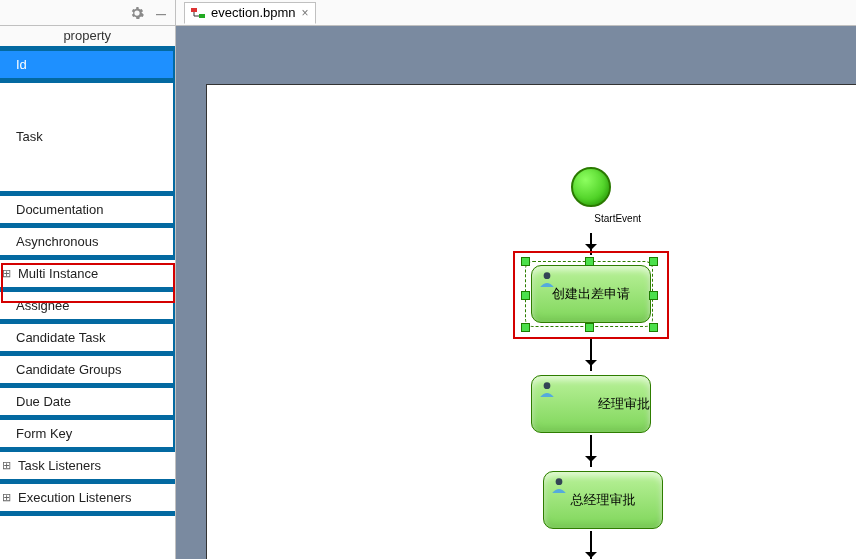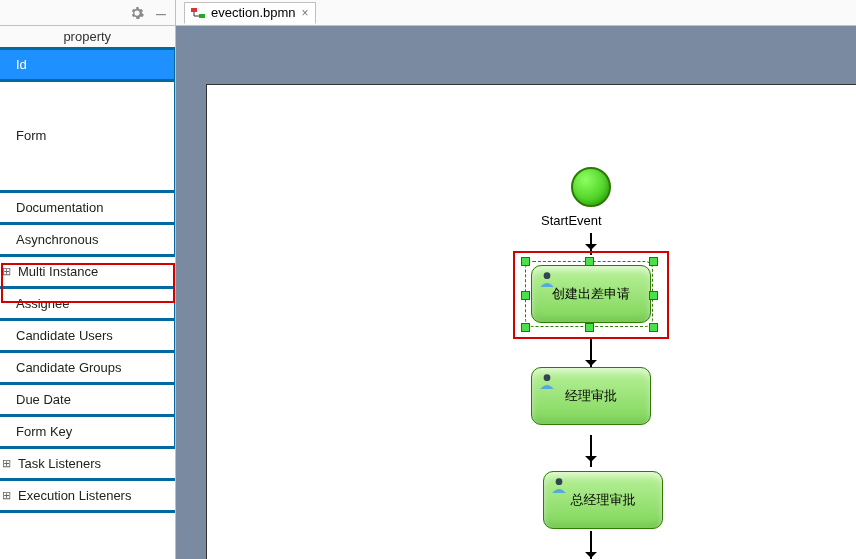--- a/index.html
+++ b/index.html
@@ -8,21 +8,21 @@
     
     .props-panel { width: 360px; height: 100%; display: flex; flex-direction: column; border-right: 1px solid #c0c0c0; }
     .props-toolbar { height: 26px; display: flex; justify-content: flex-end; align-items: center; gap: 8px; padding: 0 6px; border-bottom: 1px solid #c0c0c0; background: #fafafa; }
     .props-toolbar .icn { width: 16px; height: 16px; display: inline-flex; align-items: center; justify-content: center; color: #8a8a8a; cursor: pointer; }
 
     table.props { width: 100%; border-collapse: collapse; table-layout: fixed; }
     table.props th { height: 22px; border: 1px solid #c0c0c0; border-top: 0; background: #fafafa; font-weight: 400; text-align: center; color: #333; }
     table.props th:first-child { width: 175px; border-left: 0; }
     table.props th:last-child { border-right: 0; }
 
-    table.props td { border: 3px solid #0369a1; height: 32px; padding: 0 4px 0 16px; vertical-align: middle; color: #222; margin-left: 24px; }
+    table.props td { border: 5px solid #0369a1; height: 32px; padding: 0 4px 0 16px; vertical-align: middle; color: #222; margin-left: 24px; }
     table.props td:first-child { border-left: 0; }
     table.props td:last-child { border-right: 0; padding-left: 18px; }
     tr.sel td { background: #1e90ff; color: #fff; }
 
     tr.exp td:first-child { position: relative; }
     tr.exp td:first-child::before { content: "⊞"; position: absolute; left: 2px; top: 50%; transform: translateY(-50%); font-size: 11px; color: #666; line-height: 1; }
     .row-highlight-wrap { position: relative; }
     .assignee-highlight { position: absolute; left: 1px; right: 0; border: 2px solid #d40000; pointer-events:none; }
 
     
@@ -30,21 +30,21 @@
     .tabbar { height: 26px; display:flex; align-items:center; border-bottom: 1px solid #c0c0c0; padding-left: 8px; background:#fafafa; }
     .tab { display:flex; align-items:center; gap:6px; padding: 2px 6px; height:22px; border: 1px solid #c0c0c0; border-bottom-color:#fff; background:#fff; }
     .tab-icon { width:14px; height:14px; display:inline-block; }
     .tab-close { color:#777; font-size:12px; cursor:pointer; }
 
     .canvas-wrap { flex:1; background:#7a8aa0; padding: 0 0 0 30px; overflow:hidden; position:relative; }
     .sheet { background:#fff; border:1px solid #333; width: 820px; height: 900px; margin-top: 58px; position:relative; }
 
     
     .start-ev { position:absolute; width:40px; height:40px; border-radius:50%; background: radial-gradient(circle at 35% 30%, #8dff60, #26b300); border: 2px solid #2a7a00; box-shadow: inset -2px -2px 4px rgba(0,0,0,.15); }
-    .start-label { position:absolute; font-size:13px; text-align:left; width:100px; }
+    .start-label { position:absolute; font-size:10px; text-align:right; width:100px; }
 
     .task { position:absolute; width:120px; height:58px; border-radius:10px; background: linear-gradient(#baf29a, #7fd65a); border:1px solid #2e7d00; display:flex; align-items:center; justify-content:center; box-shadow: inset 0 4px 6px rgba(255,255,255,.6), inset 0 -4px 6px rgba(0,0,0,.08); }
     .task .user-ico { position:absolute; left:6px; top:4px; width:18px; height:18px; }
     .task-label { font-size:13px; }
 
     
     .sel-wrap { position:absolute; }
     .sel-frame { position:absolute; border:2px solid #d40000; }
     .sel-inner { position:absolute; border:1px dashed #2e7d00; border-radius:8px; }
     .handle { position:absolute; width:9px; height:9px; background:#4be04b; border:1px solid #1c7d00; }
@@ -75,40 +75,40 @@
           <th>property</th>
           <th>value</th>
         </tr>
       </thead>
       <tbody>
         <tr class="sel">
           <td>Id</td>
           <td>_2</td>
         </tr>
         <tr>
-          <td>Form</td>
+          <td>Task</td>
           <td>创建出差申请</td>
         </tr>
         <tr>
           <td>Documentation</td>
           <td></td>
         </tr>
         <tr>
           <td>Asynchronous</td>
           <td></td>
         </tr>
         <tr class="exp">
           <td colspan="2" style="border-right:0;">Multi Instance</td>
         </tr>
         <tr>
           <td>Assignee</td>
           <td>zhangsan</td>
         </tr>
         <tr>
-          <td>Candidate Users</td>
+          <td>Candidate Task</td>
           <td></td>
         </tr>
         <tr>
           <td>Candidate Groups</td>
           <td></td>
         </tr>
         <tr>
           <td>Due Date</td>
           <td></td>
         </tr>
@@ -171,21 +171,21 @@
         <div class="handle" style="left:136px; top:6px;"></div>
         <div class="handle" style="left:8px; top:40px;"></div>
         <div class="handle" style="left:136px; top:40px;"></div>
         <div class="handle" style="left:8px; top:72px;"></div>
         <div class="handle" style="left:72px; top:72px;"></div>
         <div class="handle" style="left:136px; top:72px;"></div>
       </div>
 
       <div class="arrow" style="left:383px; top:254px; height:32px;"></div>
 
-      <div class="task" style="left:324px; top:282px;">
+      <div class="task" style="left:324px; top:290px;justify-content:flex-end;">
         <span class="user-ico">
           <svg viewBox="0 0 16 16">
               <circle cx="8" cy="5" r="3" fill="#345"></circle>
               <path d="M2 15 Q8 8 14 15 Z" fill="#5ad"></path>
             </svg>
         </span>
         <span class="task-label">经理审批</span>
       </div>
 
       <div class="arrow" style="left:383px; top:350px; height:32px;"></div>

